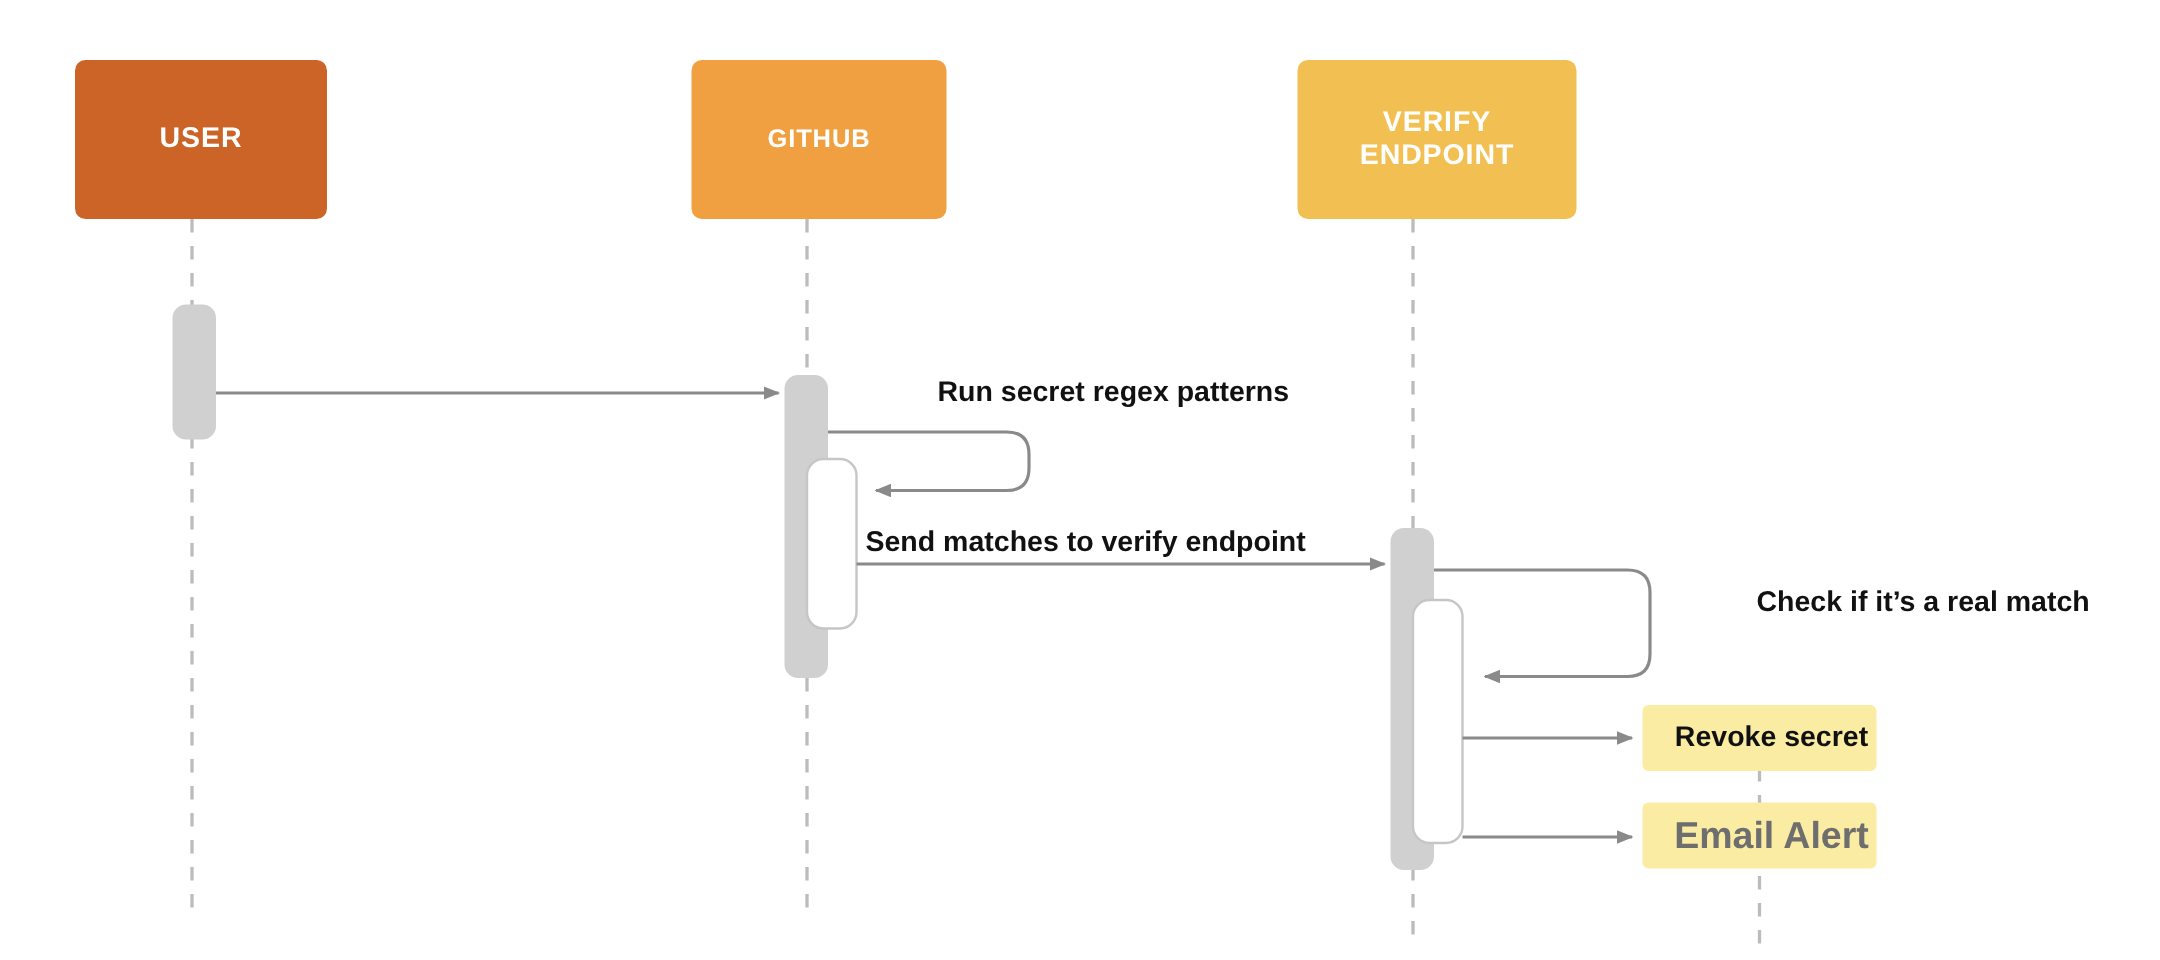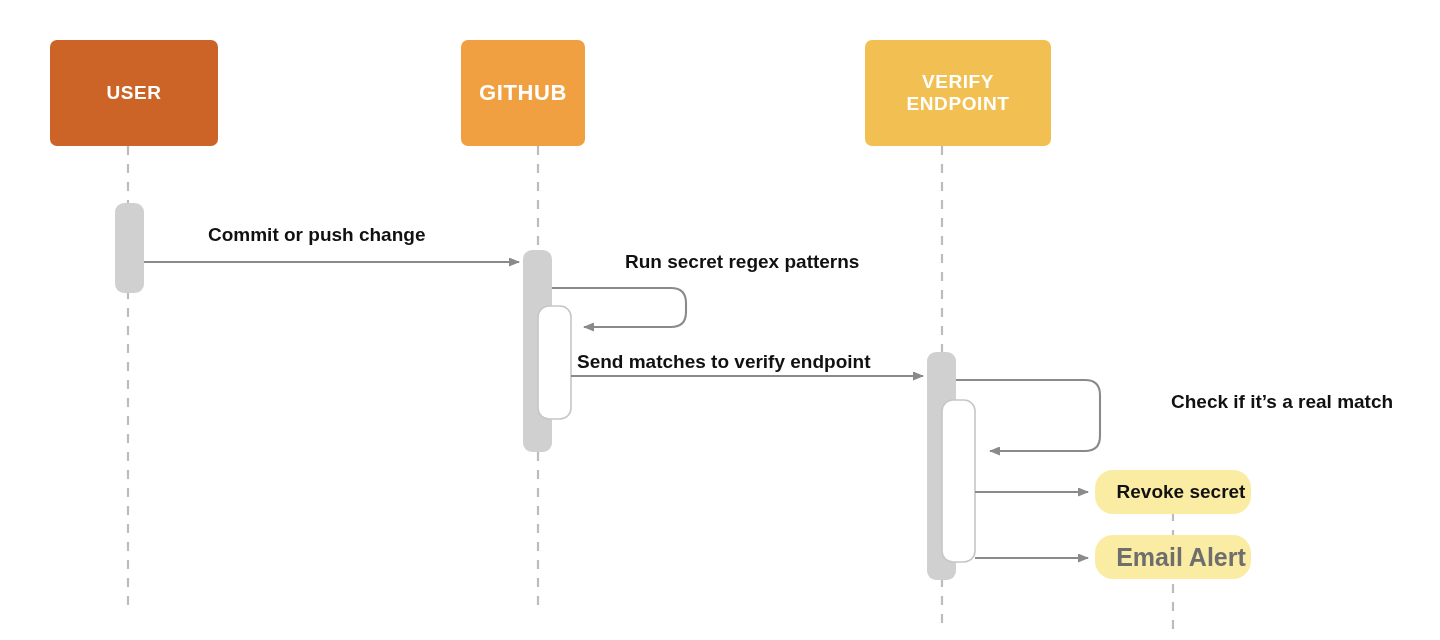--- a/index.html
+++ b/index.html
@@ -53,21 +53,21 @@
     line-height: 1;
     user-select: none;
   }
 
   
   .note-box {
     position: absolute;
     display: flex;
     align-items: center;
     justify-content: center;
-    border-radius: 18px;
+    border-radius: 4px;
     font-weight: bold;
     white-space: nowrap;
     box-sizing: border-box;
     user-select: none;
     padding-left: 16px;
   }
 </style>
 </head>
 <body>
 
@@ -115,32 +115,31 @@
       <line x1="975" y1="492" x2="1088" y2="492" stroke="#8a8a8a" stroke-width="2.1" marker-end="url(#arrowhead)"></line>
 
       <line x1="975" y1="558" x2="1088" y2="558" stroke="#8a8a8a" stroke-width="2.1" marker-end="url(#arrowhead)"></line>
     </g>
   </svg>
 
   <div class="actor-box" style="left:50px; top:40px; width:168px; height:106px; background:#cc6327; font-size:19px;">
     <span>USER</span>
   </div>
 
-  <div class="actor-box" style="left:461px; top:40px; width:124px; height:106px; background:#f0a040; font-size:22px;">
+  <div class="actor-box" style="left:461px; top:40px; width:170px; height:106px; background:#f0a040; font-size:17px;">
     <span>GITHUB</span>
   </div>
 
   <div class="actor-box" style="left:865px; top:40px; width:186px; height:106px; background:#f2c052; font-size:19px;">
     <span>
       <span>VERIFY</span><br>
       <span>ENDPOINT</span>
     </span>
   </div>
 
-  <div class="msg-label" style="left:208px; top:225px; font-size:19px;">Commit or push change</div>
 
   <div class="msg-label" style="left:625px; top:252px; font-size:19px;">Run secret regex patterns</div>
 
   <div class="msg-label" style="left:577px; top:352px; font-size:19px;">Send matches to verify endpoint</div>
 
   <div class="msg-label" style="left:1129px; top:392px; font-size:19px;margin-left:42px;">Check if it’s a real match</div>
 
   <div class="note-box" style="left:1095px; top:470px; width:156px; height:44px;
               background:#fbeca4; color:#111111; font-size:19px;">
     <span>Revoke secret</span>

